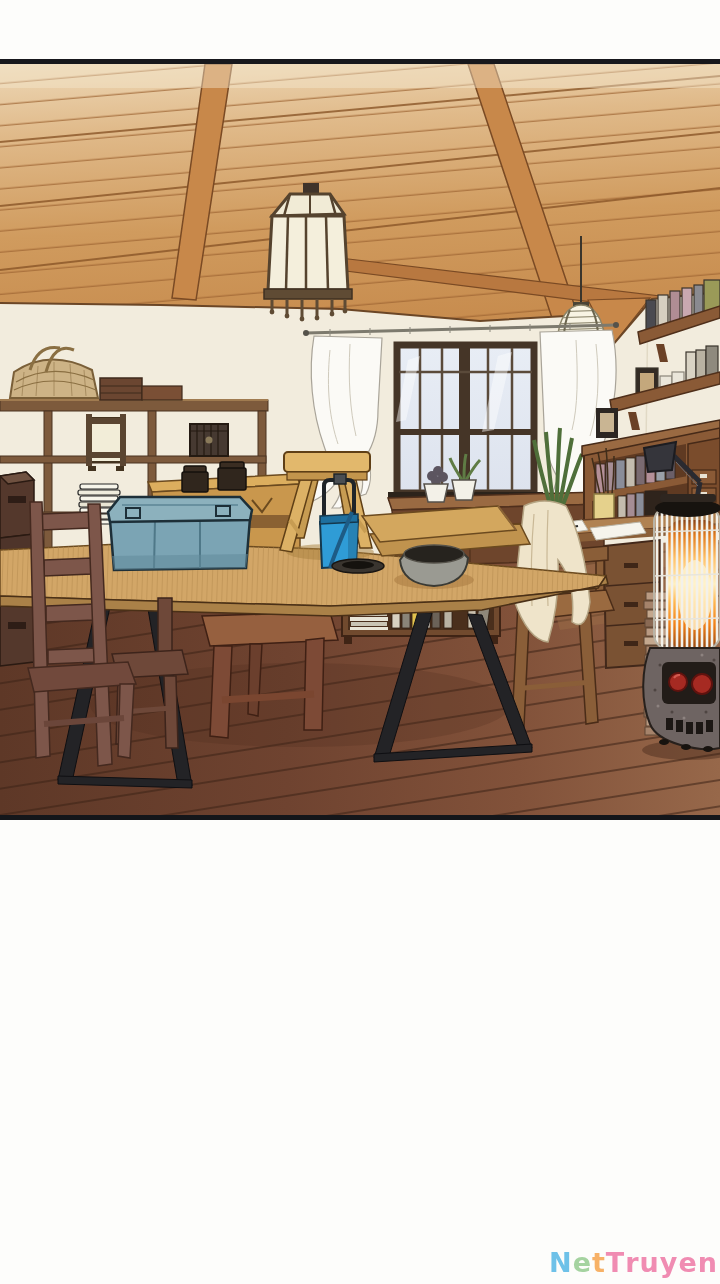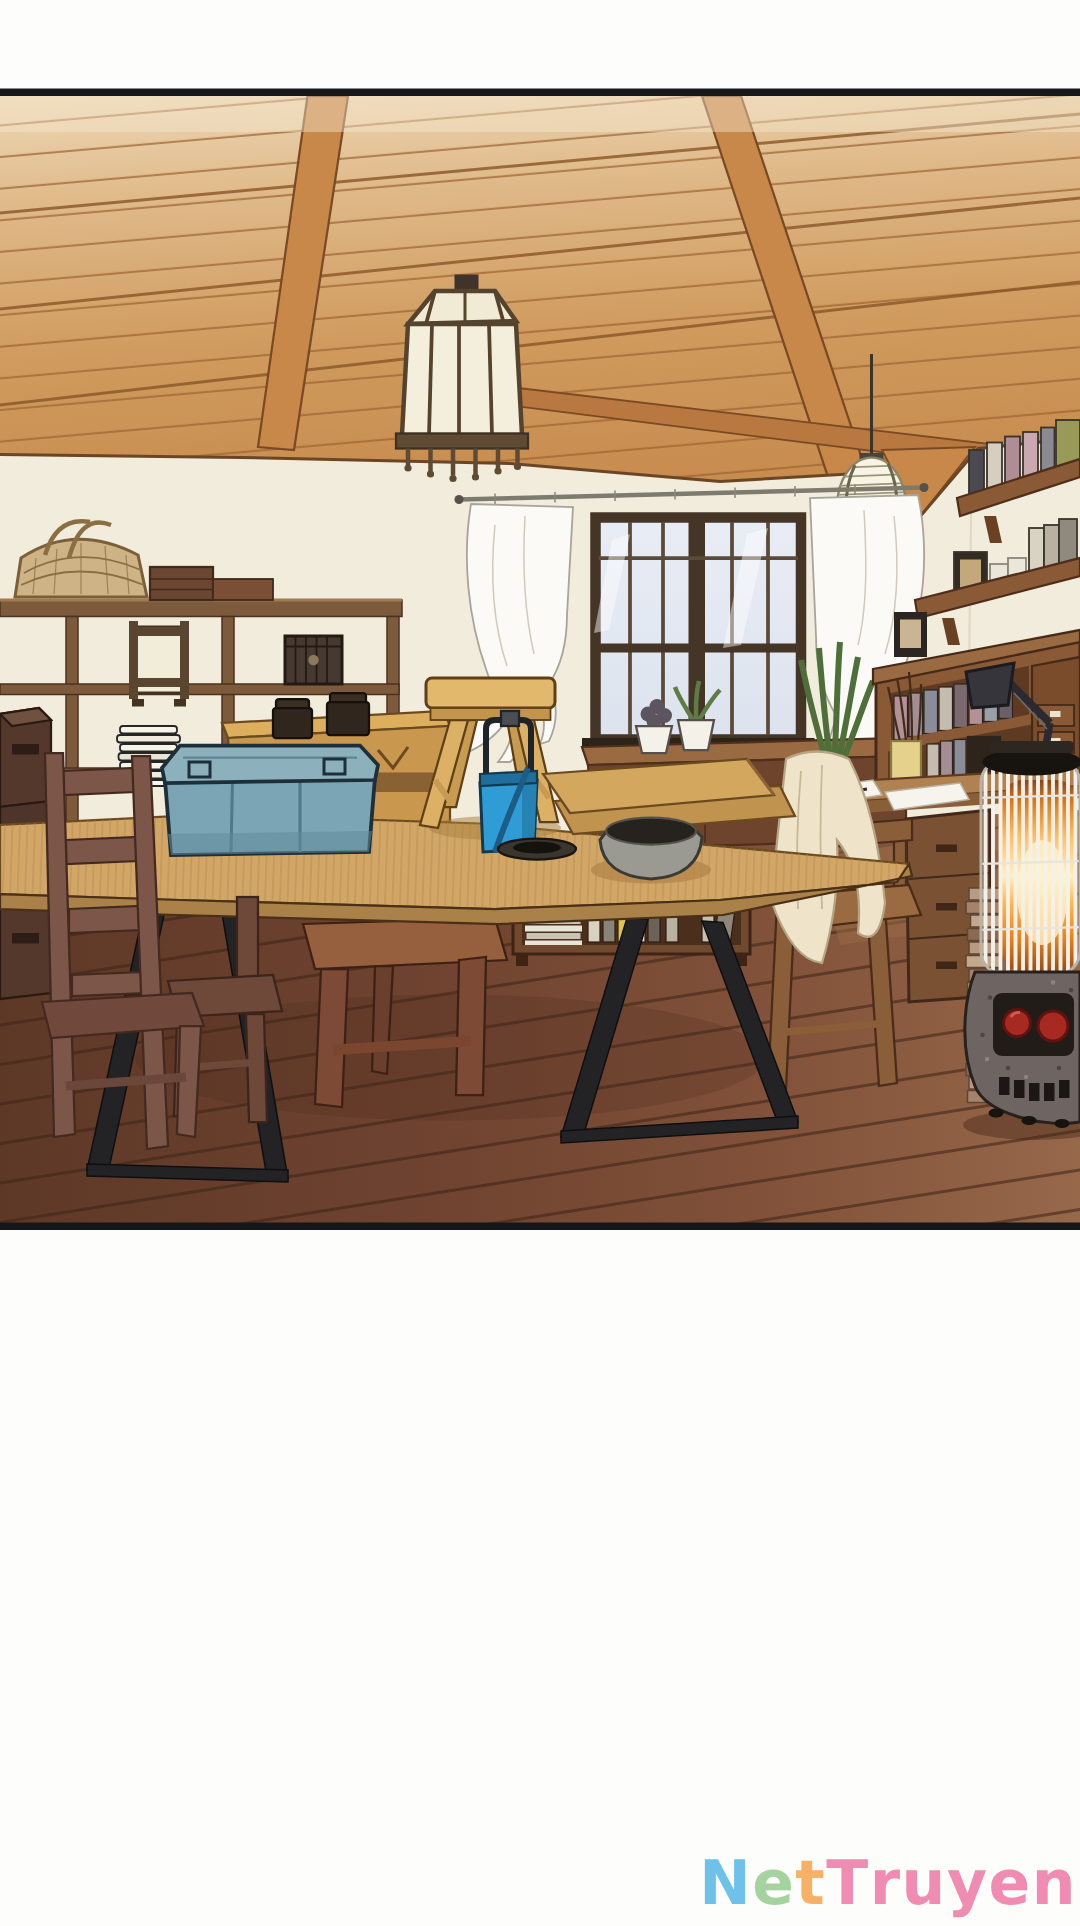--- a/index.html
+++ b/index.html
@@ -1,19 +1,19 @@
 <!DOCTYPE html>
 <html><head>
 <meta charset="utf-8">
 <style>
   html,body{margin:0;padding:0;background:#ffffff;}
   #page{position:relative;width:720px;height:1284px;background:#fdfdfb;overflow:hidden;
         font-family:"DejaVu Sans","Liberation Sans",sans-serif;}
   #artwork{position:absolute;left:0;top:0;}
-  #watermark{position:absolute;right:2px;bottom:8px;font-size:41px;font-weight:700;
+  #watermark{position:absolute;right:2px;bottom:8px;font-size:27px;font-weight:700;
              letter-spacing:1px;line-height:1;white-space:nowrap;user-select:none;}
   #watermark span{display:inline-block;}
 </style>
 </head>
 <body>
 
 <div id="page">
   <svg id="artwork" width="720" height="822" viewBox="0 0 720 822" xmlns="http://www.w3.org/2000/svg" title="Sunlit craft workroom: wooden plank ceiling with beams, hexagonal pendant lantern, small paper lantern, window with sheer white curtains, open shelving with basket and lamp, large work table holding a blue storage box, wooden stool, blue bucket, planks and a bowl, wooden chairs, writing desk with articulated lamp and bookshelves, wall book shelves, and a glowing kerosene heater on a dark plank floor">
     <defs>
       <linearGradient id="ceilGrad" x1="0" y1="0" x2="0.12" y2="1">

